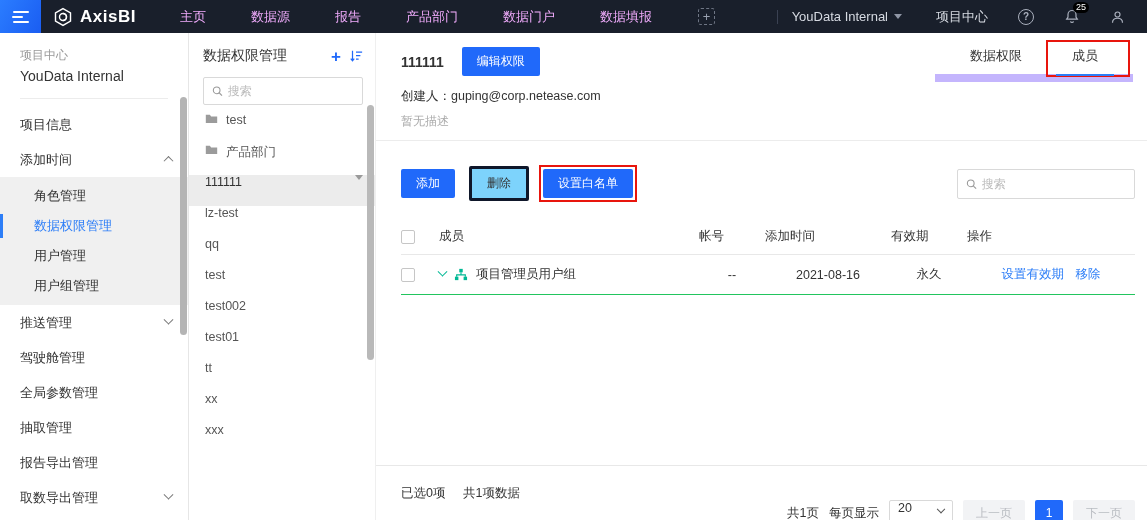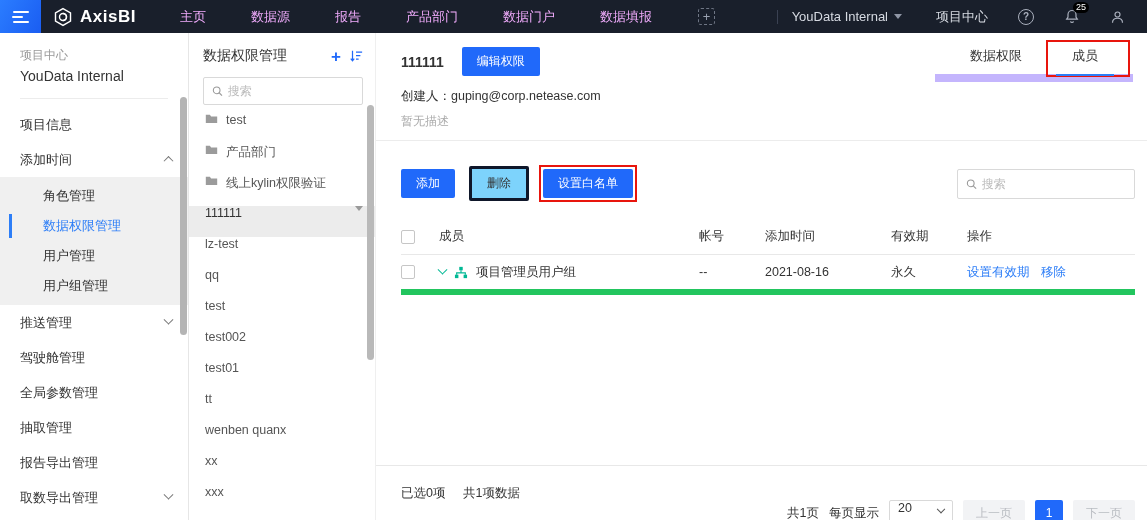--- a/index.html
+++ b/index.html
@@ -30,21 +30,21 @@
   .body-wrap { display:flex; height:487px; }
 
   
   .sidebar { width:188px; background:#fff; position:relative; flex-shrink:0; padding-top:14px; }
   .proj-block { padding:0 0 0 20px; }
   .proj-label { color:#999; font-size:12px; }
   .proj-name { color:#333; font-size:14px; margin-top:4px; }
   .side-divider { height:1px; background:#ececec; margin:14px 20px 8px 20px; }
   .menu-item { height:35px; display:flex; align-items:center; padding-left:20px; padding-right:16px; cursor:pointer; color:#333; }
   .menu-item .chev { margin-left:auto; }
-  .submenu { background:#f0f0f0; padding:4px 9px;font-family:Liberation Serif, serif; }
+  .submenu { background:#f0f0f0; padding:4px 0;font-family:Liberation Serif, serif; }
   .submenu .menu-item { height:30px; padding-left:34px; position:relative; }
   .submenu .active { color:#2d7ef7; }
   .submenu .active::before { content:""; position:absolute; left:0; top:3px; bottom:3px; width:3px; background:#2d7ef7; }
   .chev { display:inline-block; width:7px; height:7px; border-right:1.4px solid #777; border-bottom:1.4px solid #777; }
   .chev.up { transform:rotate(-135deg) translate(-1px,-1px); }
   .chev.down { transform:rotate(45deg) translate(-2px,-2px); }
   .scroll-thumb { position:absolute; width:7px; border-radius:4px; background:#b4b4b4; }
   .sb-thumb { right:1px; top:64px; height:238px; }
 
   
@@ -83,21 +83,21 @@
   .content { flex:1; display:flex; flex-direction:column; padding:0 12px 0 25px; }
   .toolbar { margin-top:25px; display:flex; align-items:center; gap:14px; }
   .btn-wrap { position:relative; display:inline-block; }
   .toolbar-search { margin-left:auto; width:178px; height:30px; border:1px solid #d9d9d9; border-radius:2px; display:flex; align-items:center; padding:0 8px; gap:5px; }
   .toolbar-search input { border:none; outline:none; width:100%; font-size:12px; background:transparent; }
   .toolbar-search input::placeholder { color:#bbb; }
 
   .tbl { margin-top:18px; }
   .tr { display:grid; grid-template-columns:38px 260px 66px 126px 76px 1fr; align-items:center; }
   .thead { height:36px; border-bottom:1px solid #e8e8e8; color:#333; font-size:12.5px; }
-  .trow { height:40px; border-bottom:6px solid #22c55e; font-size:12.5px; color:#333; }
+  .trow { height:40px; border-bottom:1px solid #22c55e; font-size:12.5px; color:#333;text-align:center; }
   .cb { width:14px; height:14px; border:1px solid #c6c6c6; border-radius:2px; background:#fff; cursor:pointer; }
   .member-cell { display:flex; align-items:center; gap:8px; }
   .chev-teal { display:inline-block; width:7px; height:7px; border-right:1.6px solid #00b894; border-bottom:1.6px solid #00b894; transform:rotate(45deg) translate(-2px,-2px); cursor:pointer; }
   .links a { color:#2d7ef7; text-decoration:none; cursor:pointer; }
   .links a + a { margin-left:8px; }
 
   .footer { margin-top:auto; border-top:1px solid #e8e8e8; height:55px; display:flex; align-items:center; padding:0 12px 0 25px; font-size:12.5px; color:#333; }
   .foot-left span + span { margin-left:14px; }
   .foot-right { margin-left:auto; display:flex; align-items:center; gap:10px;margin-top:40px; }
   .pp-select { width:64px; height:27px; border:1px solid #d9d9d9; border-radius:2px; display:flex; align-items:flex-end; padding:11px 8px; cursor:pointer; }
@@ -236,26 +236,20 @@
             <path d="M1 2 h5 l1.5 2 H15 v8 H1 Z" fill="#9b9b9b"></path>
           </svg>
         <span>test</span>
       </div>
       <div class="prow">
         <svg width="13" height="11" viewBox="0 0 16 13">
             <path d="M1 2 h5 l1.5 2 H15 v8 H1 Z" fill="#9b9b9b"></path>
           </svg>
         <span>产品部门</span>
       </div>
-      <div class="prow">
-        <svg width="13" height="11" viewBox="0 0 16 13">
-            <path d="M1 2 h5 l1.5 2 H15 v8 H1 Z" fill="#9b9b9b"></path>
-          </svg>
-        <span>线上kylin权限验证</span>
-      </div>
       <div class="prow sel">
         <span>111111</span>
         <span class="caret-down"></span>
       </div>
       <div class="prow">
           <span>lz-test</span>
         </div>
       <div class="prow">
           <span>qq</span>
         </div>
@@ -263,23 +257,20 @@
           <span>test</span>
         </div>
       <div class="prow">
           <span>test002</span>
         </div>
       <div class="prow">
           <span>test01</span>
         </div>
       <div class="prow">
           <span>tt</span>
-        </div>
-      <div class="prow">
-          <span>wenben quanx</span>
         </div>
       <div class="prow">
           <span>xx</span>
         </div>
       <div class="prow">
           <span>xxx</span>
         </div>
       <div class="prow"></div>
     </div>
     <div class="scroll-thumb pn-thumb"></div>

